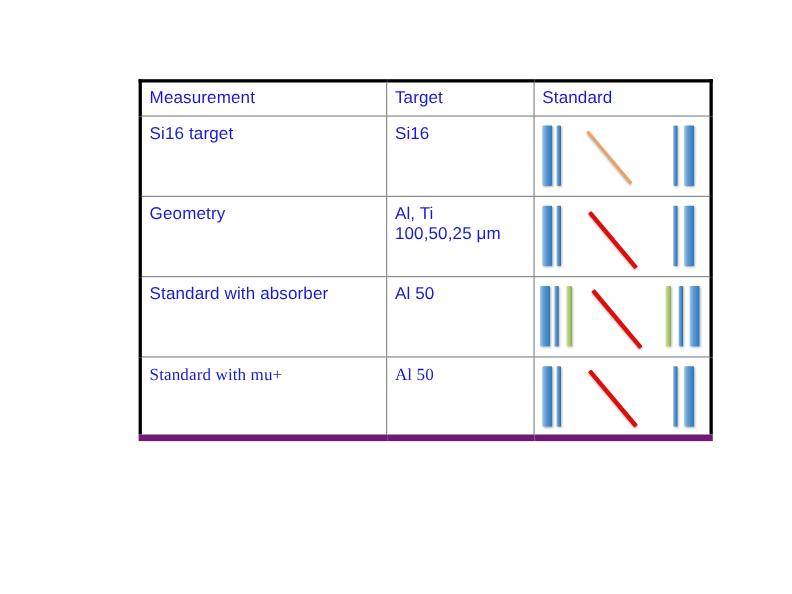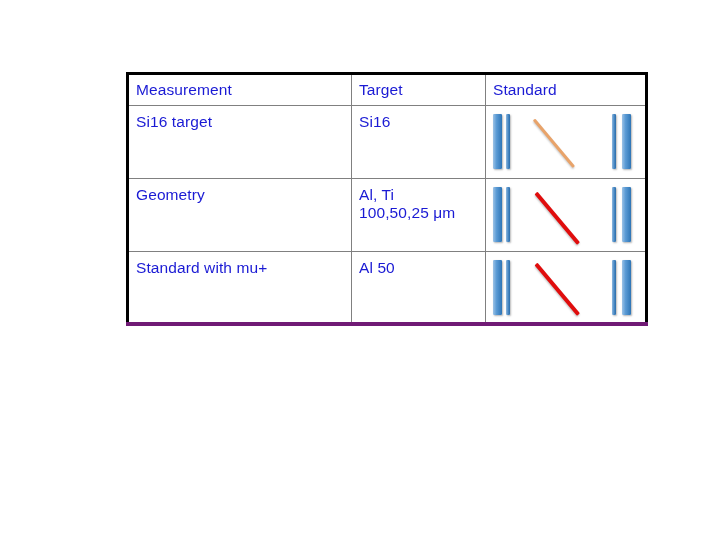--- a/index.html
+++ b/index.html
@@ -34,21 +34,21 @@
   }
   #geometry-table td {
     border: 1px solid #808080;
     padding: 0;
     vertical-align: top;
     background: #ffffff;
   }
 
   
   #geometry-table tr:first-child td { border-top: 3px solid #000000; }
-  #geometry-table tr:last-child  td { border-bottom: 4px solid #701a75; }
+  #geometry-table tr:last-child  td { border-bottom: 6px solid #701a75; font-family: Liberation Serif, serif; }
   #geometry-table td:first-child    { border-left: 3px solid #000000; }
   #geometry-table td:last-child     { border-right: 3px solid #000000; }
 
   
   .col-measurement { width: 224px; }
   .col-target      { width: 134px; }
   .col-geometry    { width: 161px; }
 
   .cell-text {
     color: #1a1ad4;
@@ -202,20 +202,39 @@
           <div class="geo">
             <div class="bar bar-wide" style="left:7px; top:8px; height:55px;"></div>
             <div class="bar bar-thin" style="left:20px; top:8px; height:55px;"></div>
             <div class="diag diag-red" style="left:50px; top:12px; width:66px; transform:rotate(50deg);"></div>
             <div class="bar bar-thin" style="left:126px; top:8px; height:55px;"></div>
             <div class="bar bar-wide" style="left:136px; top:8px; height:55px;"></div>
           </div>
         </td>
       </tr>
 
+      <tr class="row-body">
+        <td>
+          <div class="cell-text">Standard with absorber</div>
+        </td>
+        <td>
+          <div class="cell-text">Al 50</div>
+        </td>
+        <td>
+          <div class="geo">
+            <div class="bar bar-wide" style="left:5px; top:8px; height:55px;"></div>
+            <div class="bar bar-thin" style="left:18px; top:8px; height:55px;"></div>
+            <div class="bar bar-green" style="left:29px; top:8px; height:55px;"></div>
+            <div class="diag diag-red" style="left:53px; top:10px; width:68px; transform:rotate(50deg);"></div>
+            <div class="bar bar-green" style="left:119px; top:8px; height:55px;"></div>
+            <div class="bar bar-thin" style="left:131px; top:8px; height:55px;"></div>
+            <div class="bar bar-wide" style="left:141px; top:8px; height:55px;"></div>
+          </div>
+        </td>
+      </tr>
 
       <tr class="row-tall">
         <td>
           <div class="cell-text">Standard with mu+</div>
         </td>
         <td>
           <div class="cell-text">Al 50</div>
         </td>
         <td>
           <div class="geo">

